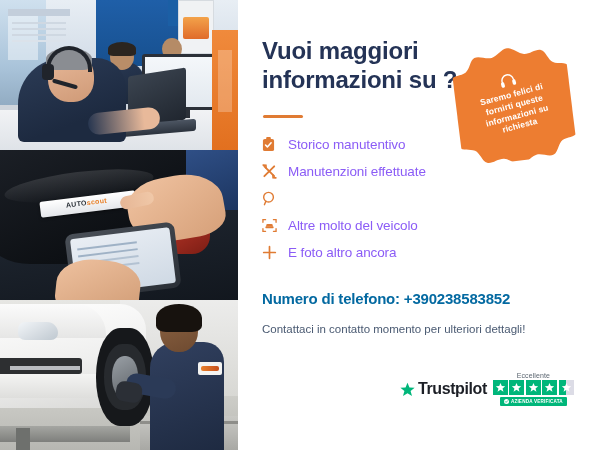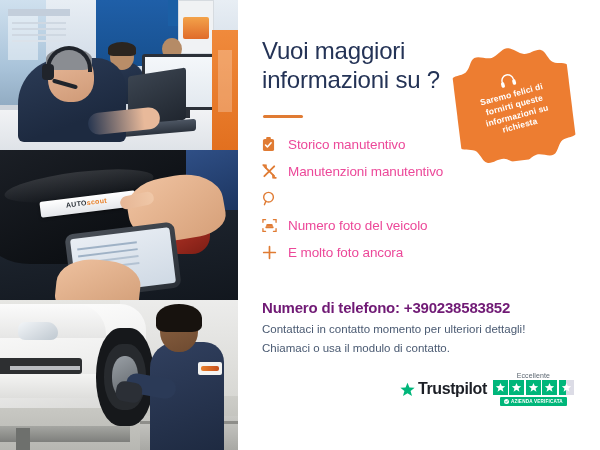--- a/index.html
+++ b/index.html
@@ -378,21 +378,21 @@
     width: 362px; height: 450px;
     background: #ffffff;
   }
 
   .headline {
     position: absolute;
     left: 24px; top: 36px;
     width: 215px;
     font-size: 24px;
     line-height: 1.22;
-    font-weight: normal;
+    font-weight: bold;
     color: #243356;
     letter-spacing: -0.2px;
   }
   .headline-rule {
     position: absolute;
     left: 25px; top: 115px;
     width: 40px; height: 3px;
     background: #e07b33;
     border-radius: 2px;
   }
@@ -443,33 +443,32 @@
   .bullet-icon {
     width: 26px;
     flex: 0 0 26px;
     display: flex;
     align-items: center;
     justify-content: flex-start;
     line-height: 0;
   }
   .bullet-label {
     font-size: 13.5px;
-    color: #ec4899;
+    color: #8b5cf6;
     letter-spacing: -0.1px;
   }
 
   
   .phone-line {
     position: absolute;
     left: 24px; top: 290px;
     font-size: 15px;
     font-weight: bold;
-    color: #701a75;
+    color: #0369a1;
     letter-spacing: -0.2px;
-    margin-top: 9px;
   }
   .body-copy {
     position: absolute;
     left: 24px; top: 320px;
     width: 320px;
     font-size: 11.5px;
     line-height: 1.65;
     color: #4a5a72;
   }
 
@@ -654,21 +653,21 @@
         <span class="bullet-icon">
           <svg width="15" height="15" viewBox="0 0 16 16">
             <g stroke="#e07b33" stroke-width="2" stroke-linecap="round" fill="none">
               <path d="M2.5 2.5L13 13"></path>
               <path d="M13 2.5L2.5 13"></path>
             </g>
             <path d="M1.2 1.2l3 .2.2 3" fill="none" stroke="#e07b33" stroke-width="1.7" stroke-linecap="round"></path>
             <path d="M14.8 14.8l-3-.2-.2-3" fill="none" stroke="#e07b33" stroke-width="1.7" stroke-linecap="round"></path>
           </svg>
         </span>
-        <span class="bullet-label">Manutenzioni manutentivo</span>
+        <span class="bullet-label">Manutenzioni effettuate</span>
       </div>
 
       <div class="bullet">
         <span class="bullet-icon">
           <svg width="14" height="15" viewBox="0 0 15 16">
             <circle cx="7" cy="6.6" r="5.2" fill="none" stroke="#e07b33" stroke-width="1.5"></circle>
             <path d="M4.2 10.8L2.6 14.6" fill="none" stroke="#e07b33" stroke-width="1.5" stroke-linecap="round"></path>
           </svg>
         </span>
       </div>
@@ -679,41 +678,40 @@
             <g stroke="#e07b33" stroke-width="1.4" fill="none" stroke-linecap="round">
               <path d="M1 4.6V1.8h2.8"></path>
               <path d="M15 4.6V1.8h-2.8"></path>
               <path d="M1 11.4v2.8h2.8"></path>
               <path d="M15 11.4v2.8h-2.8"></path>
             </g>
             <path d="M4 9.4h8l-.9-2.4a1 1 0 0 0-.9-.6H5.8a1 1 0 0 0-.9.6L4 9.4z" fill="#e07b33"></path>
             <rect x="3.6" y="9.1" width="8.8" height="1.7" rx=".7" fill="#e07b33"></rect>
           </svg>
         </span>
-        <span class="bullet-label">Numero foto del veicolo</span>
+        <span class="bullet-label">Altre molto del veicolo</span>
       </div>
 
       <div class="bullet">
         <span class="bullet-icon">
           <svg width="15" height="15" viewBox="0 0 16 16">
             <g stroke="#e07b33" stroke-width="1.8" stroke-linecap="round">
               <path d="M8 1.8v12.4"></path>
               <path d="M1.8 8h12.4"></path>
             </g>
           </svg>
         </span>
-        <span class="bullet-label">E molto foto ancora</span>
+        <span class="bullet-label">E foto altro ancora</span>
       </div>
     </div>
 
     <div class="phone-line">Numero di telefono: +390238583852</div>
 
     <div class="body-copy">
       <div>Contattaci in contatto momento per ulteriori dettagli!</div>
-      <div>Chiamaci o usa il modulo di contatto.</div>
     </div>
 
     <div class="trustpilot">
       <div class="tp-logo">
         <span class="tp-star-logo">
           <svg width="15" height="15" viewBox="0 0 16 16">
             <path d="M8 .8l2.1 5.1 5.5.3-4.3 3.5 1.5 5.3L8 12l-4.8 3 1.5-5.3L.4 6.2l5.5-.3z" fill="#00b67a"></path>
           </svg>
         </span>
         <span class="tp-wordmark">Trustpilot</span>

